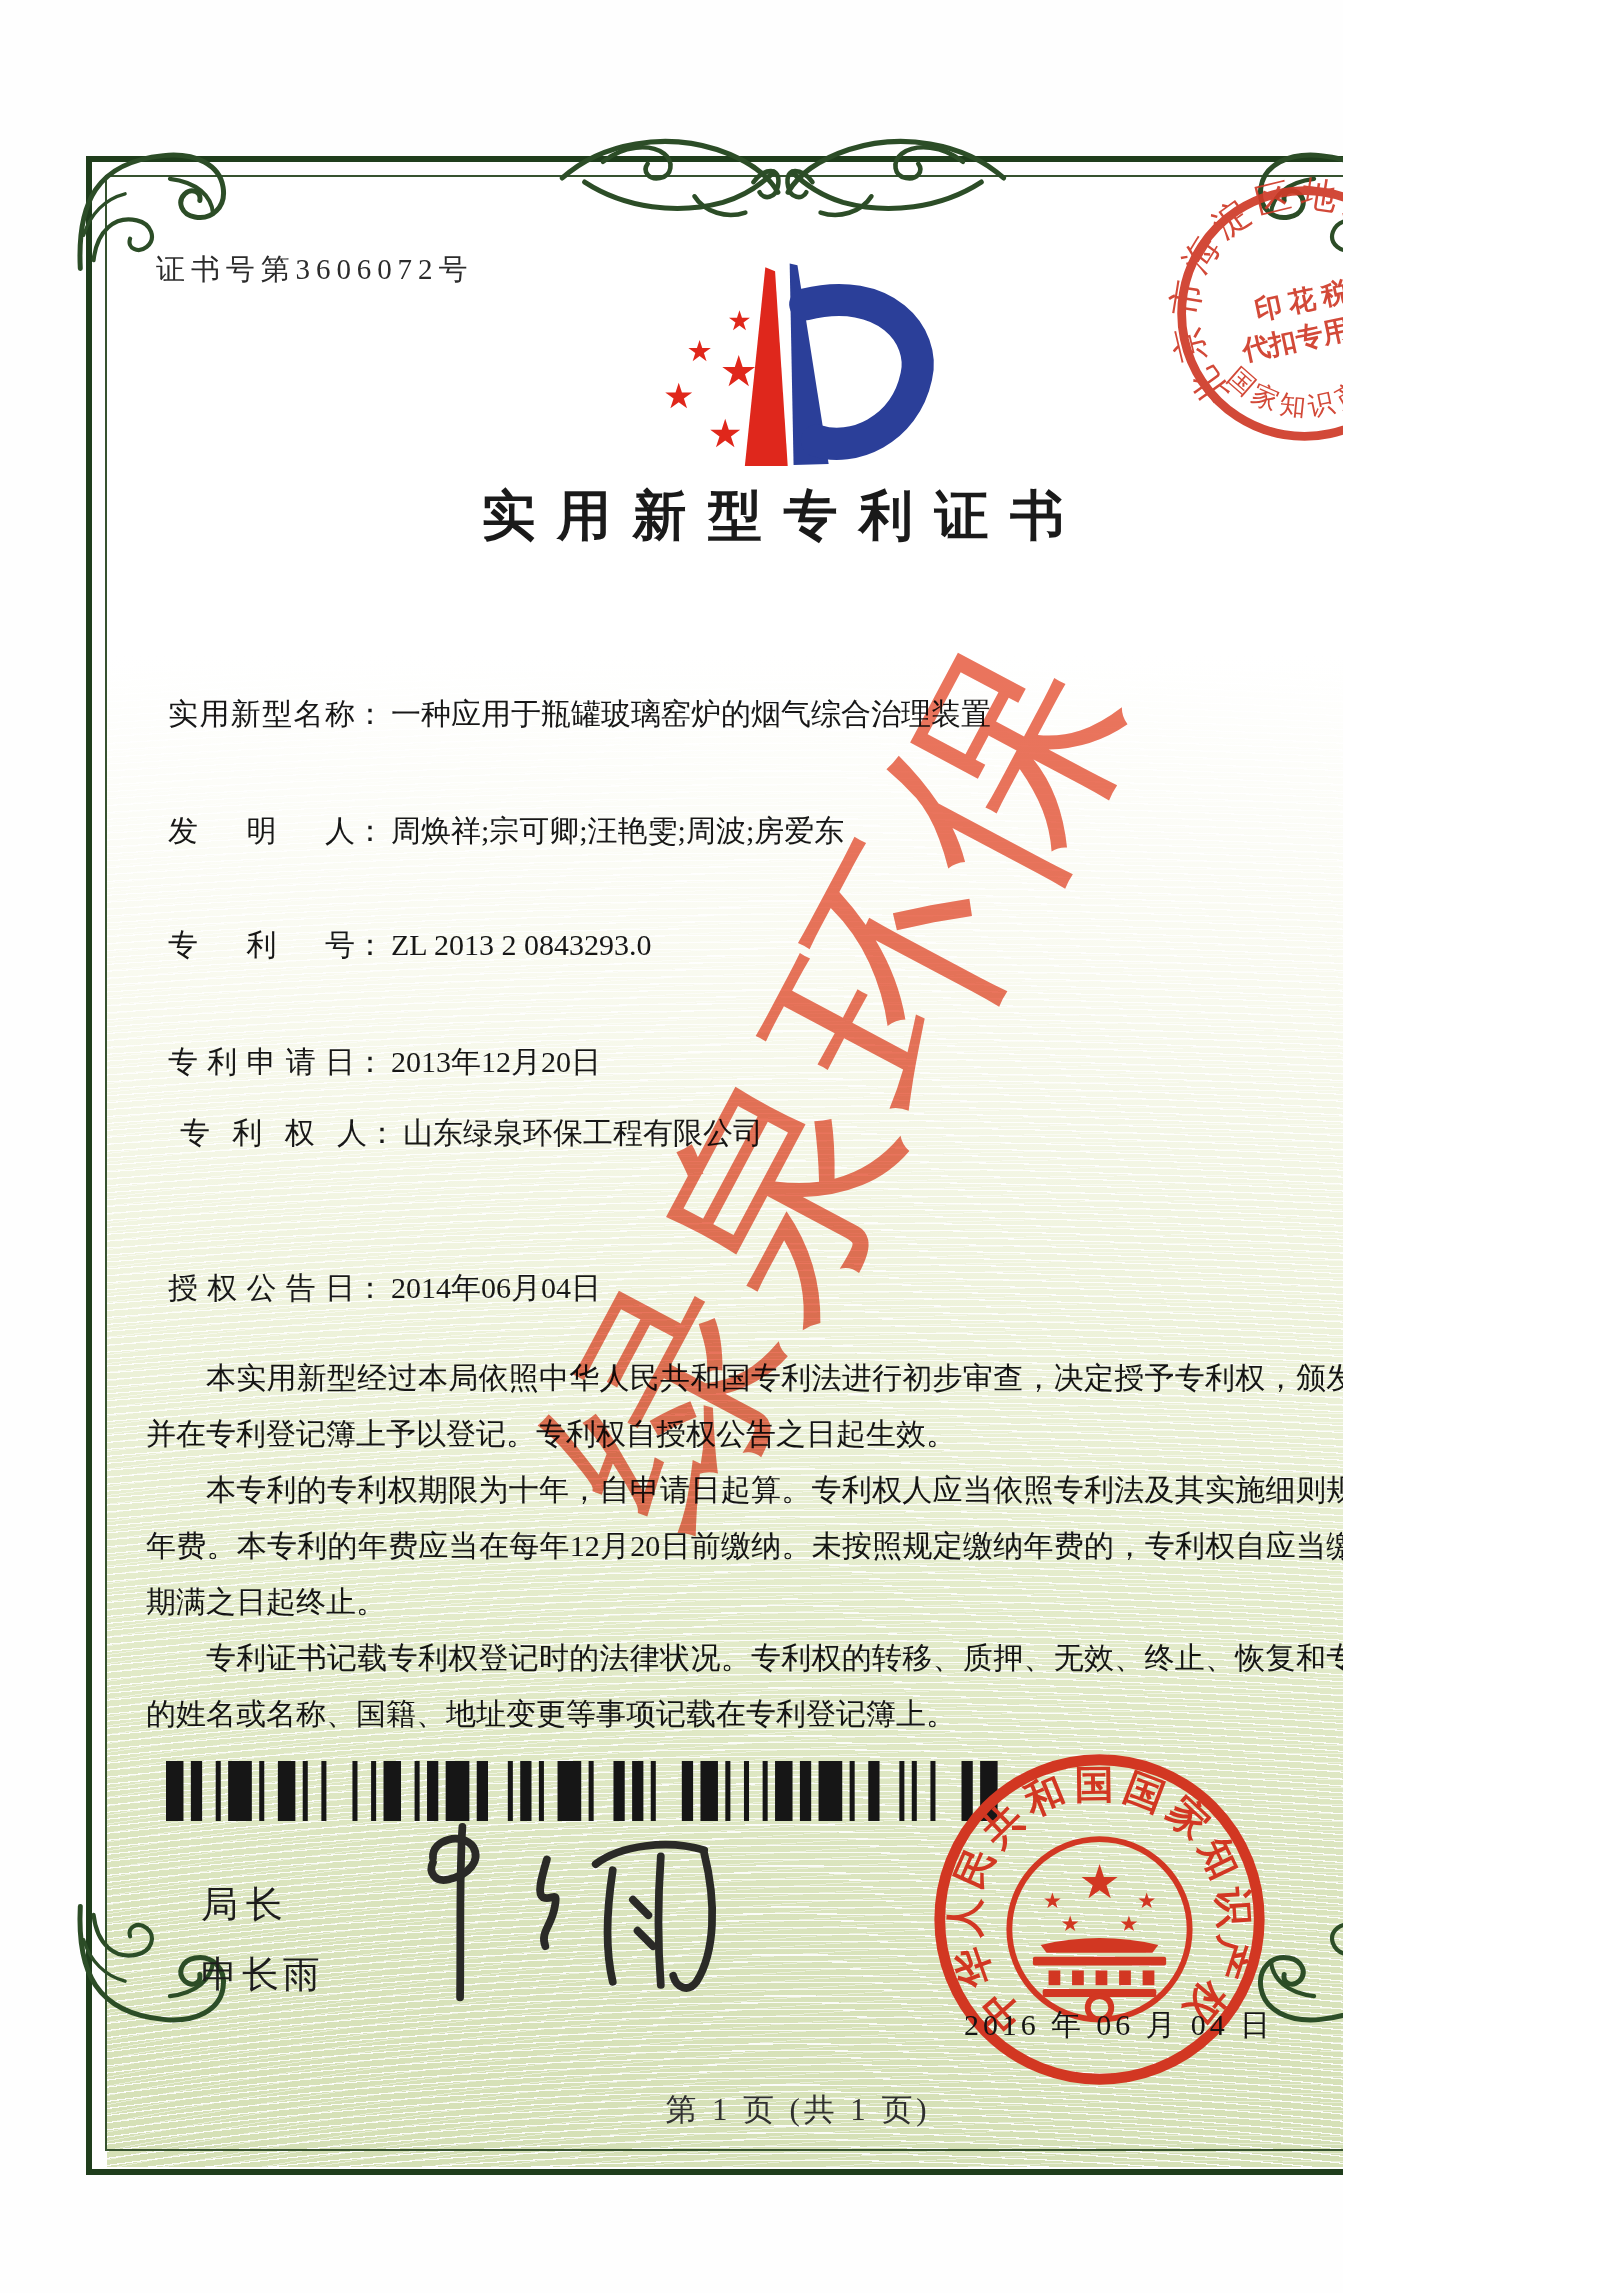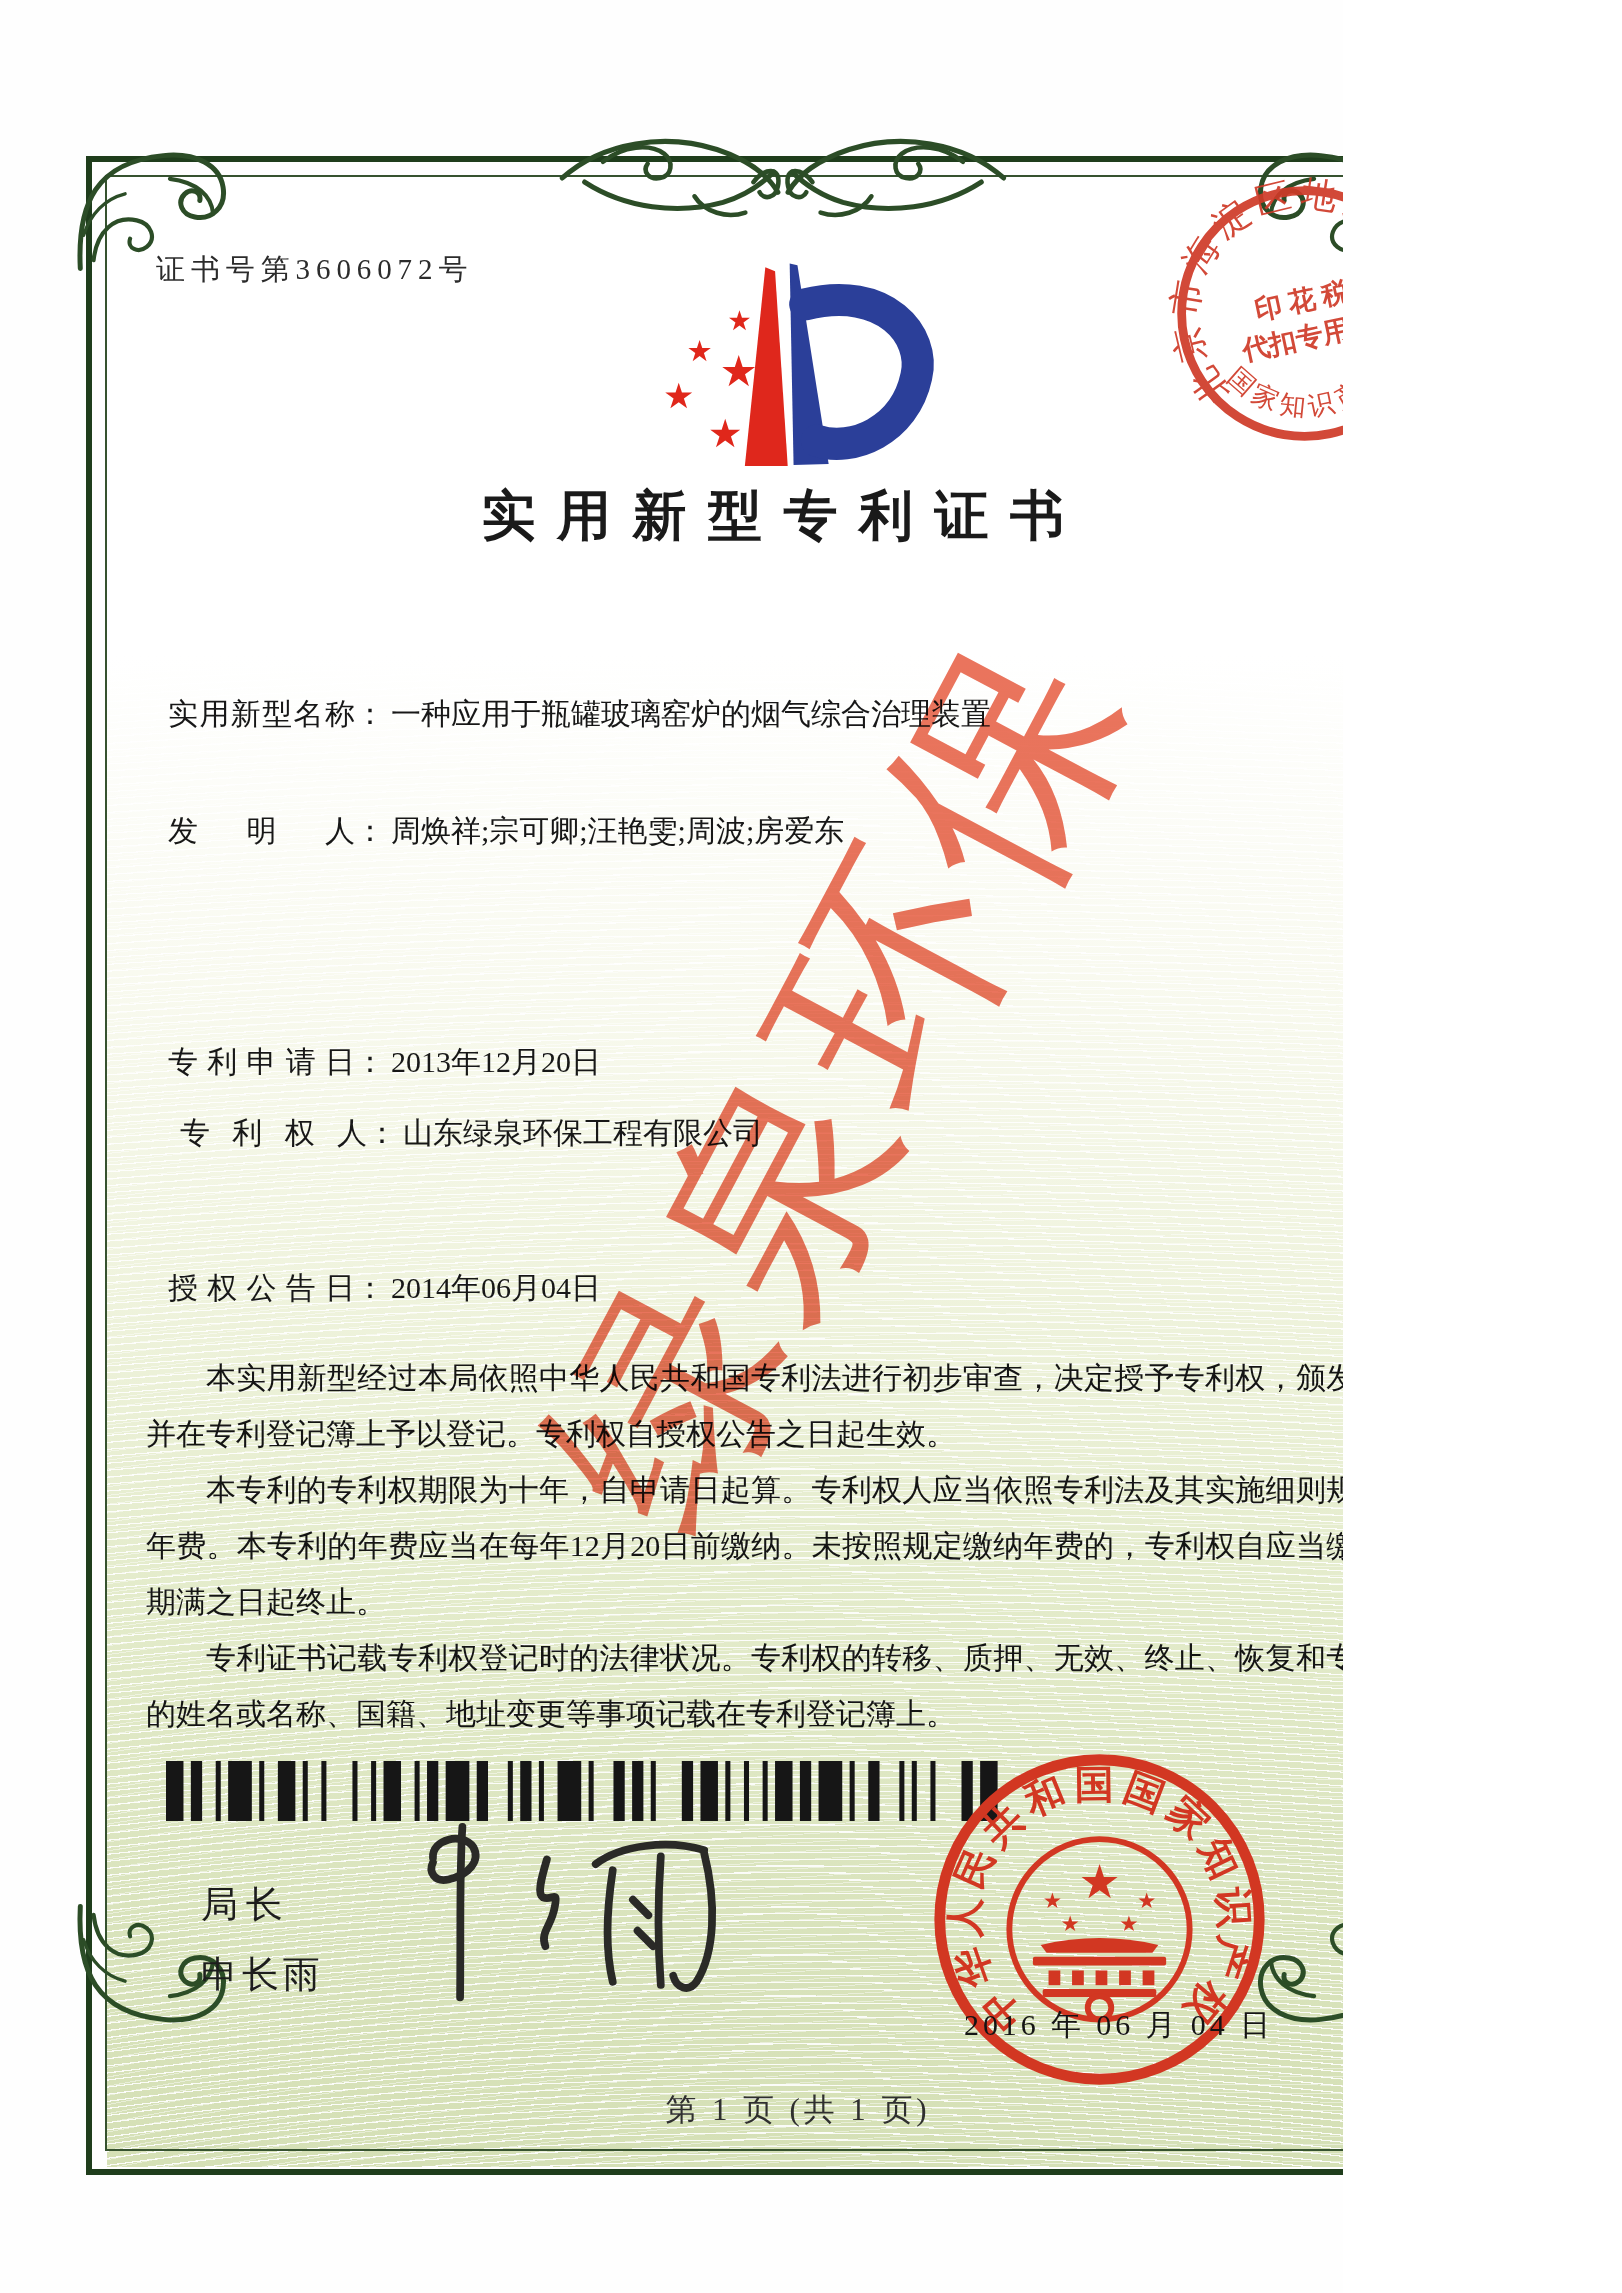--- a/index.html
+++ b/index.html
@@ -148,20 +148,23 @@
   </div>
 
   <div class="doc-title">实用新型专利证书</div>
 
   <div class="field-row row-0">
     <span class="field-label">实用新型名称</span><span class="field-colon">：</span><span>一种应用于瓶罐玻璃窑炉的烟气综合治理装置</span>
   </div>
   <div class="field-row row-1">
     <span class="field-label">发明人</span><span class="field-colon">：</span><span>周焕祥;宗可卿;汪艳雯;周波;房爱东</span>
   </div>
+  <div class="field-row row-2">
+    <span class="field-label">专利号</span><span class="field-colon">：</span><span>ZL 2013 2 0843293.0</span>
+  </div>
   <div class="field-row row-3">
     <span class="field-label">专利申请日</span><span class="field-colon">：</span><span>2013年12月20日</span>
   </div>
   <div class="field-row row-4">
     <span class="field-label">专利权人</span><span class="field-colon">：</span><span>山东绿泉环保工程有限公司</span>
   </div>
   <div class="field-row row-5">
     <span class="field-label">授权公告日</span><span class="field-colon">：</span><span>2014年06月04日</span>
   </div>
 

